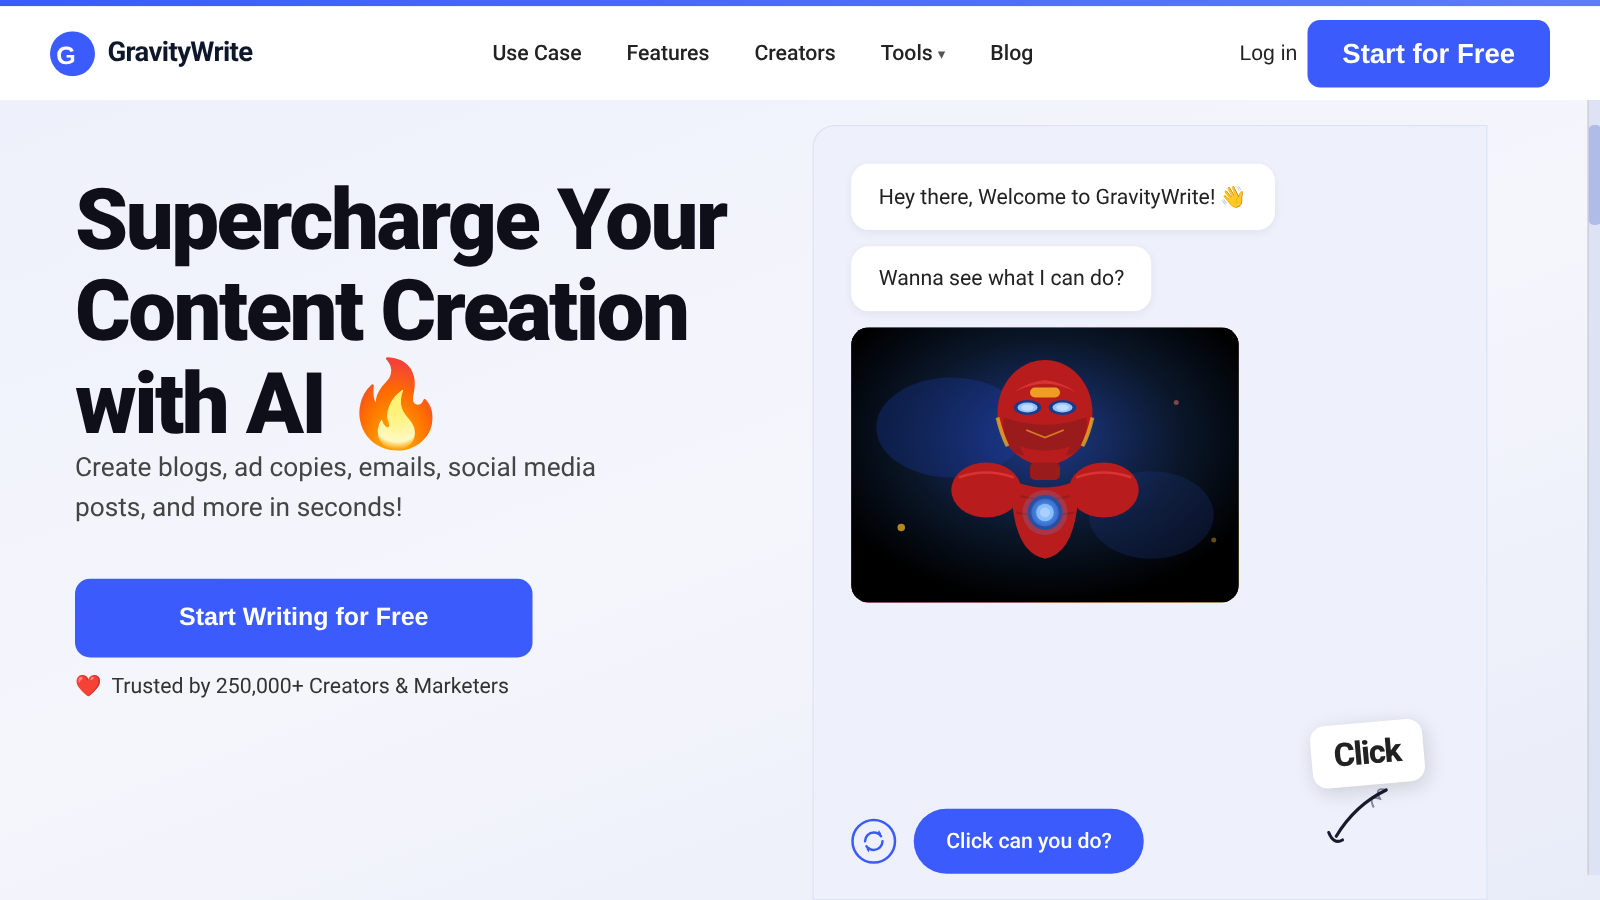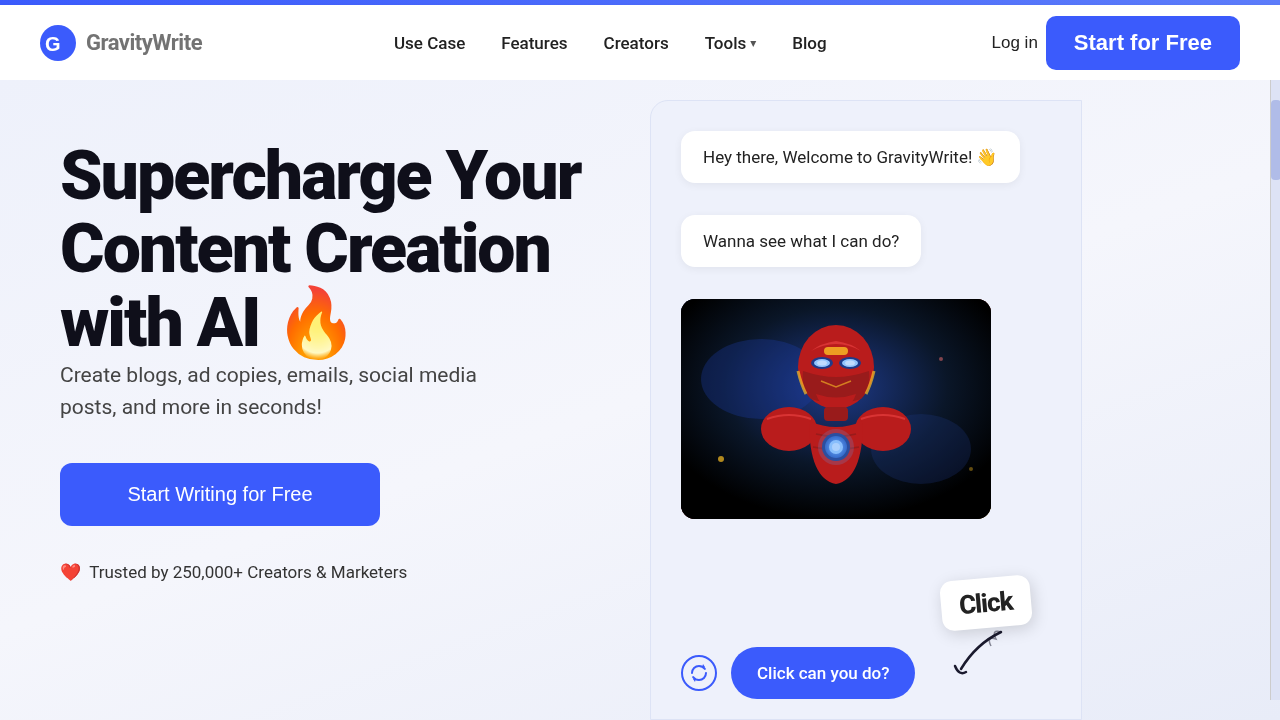--- a/index.html
+++ b/index.html
@@ -36,21 +36,21 @@
     }
 
     .logo-icon {
       width: 36px;
       height: 36px;
     }
 
     .logo-text {
       font-size: 22px;
       font-weight: 700;
-      color: #737373;
+      color: #0f172a;
       letter-spacing: -0.5px;
     }
 
     .navbar-center {
       display: flex;
       align-items: center;
       gap: 36px;
       margin-left: 27px;
     }
 
@@ -133,24 +133,24 @@
       max-width: 450px;
     }
 
     .hero-cta-btn {
       background: #3b5bfc;
       color: #fff;
       border: none;
       border-radius: 12px;
       padding: 20px 40px;
       font-size: 20px;
-      font-weight: 400;
+      font-weight: 700;
       cursor: pointer;
-      width: 320px;
-      margin-bottom: 36px;
+      width: 366px;
+      margin-bottom: 12px;
     }
 
     .trusted-text {
       font-size: 17px;
       color: #333;
       display: flex;
       align-items: center;
       gap: 8px;
     }
 
@@ -162,26 +162,26 @@
       justify-content: flex-start;
       padding: 20px 0 0 0;
       position: relative;
     }
 
     .chat-panel {
       background: #eef1fb;
       border: 1px solid #dde3f5;
       border-top-left-radius: 18px;
       border-bottom-left-radius: 0;
-      width: 432px;
+      width: 540px;
       height: 620px;
       padding: 30px 30px 20px 30px;
       display: flex;
       flex-direction: column;
-      gap: 32px;
+      gap: 13px;
       position: relative;
       overflow: hidden;
     }
 
     
     .chat-scrollbar {
       position: absolute;
       right: 0;
       top: 0;
       width: 10px;

